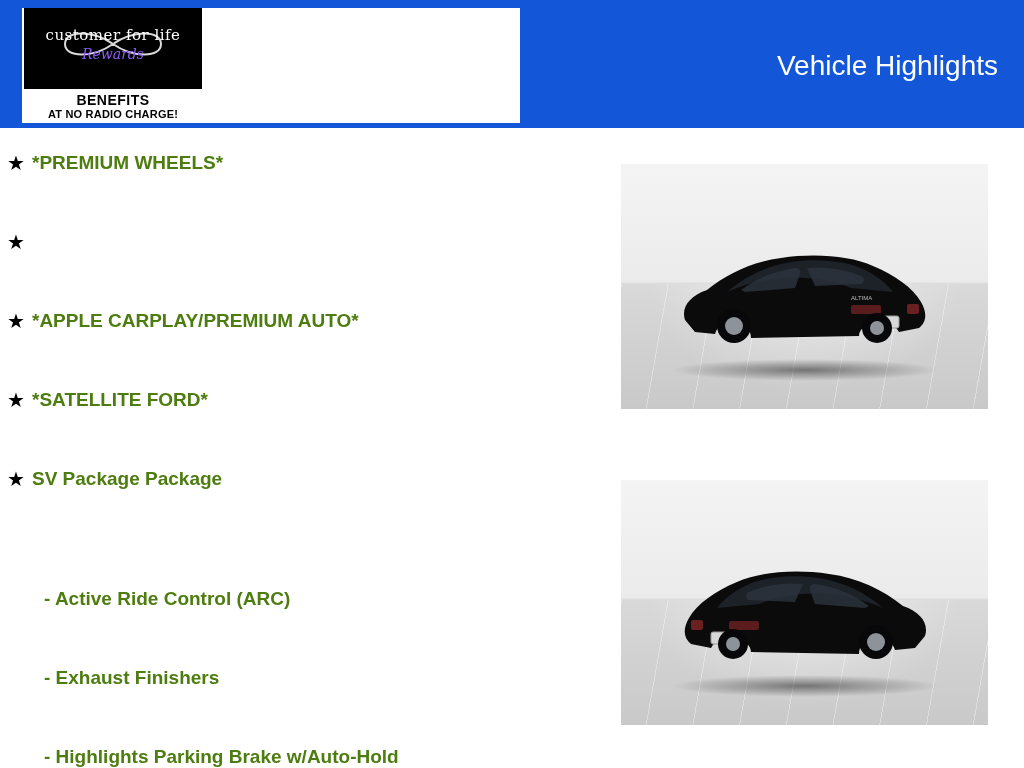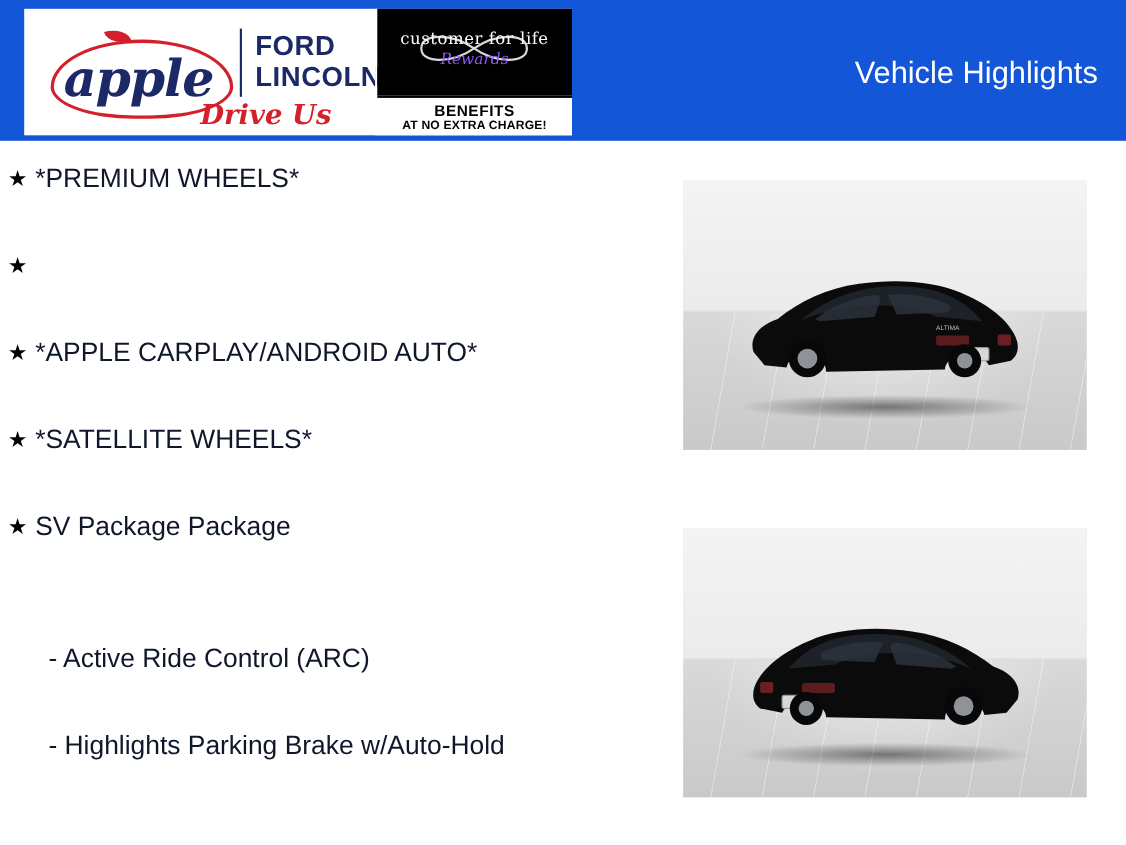--- a/index.html
+++ b/index.html
@@ -206,25 +206,26 @@
   }
   .bullet {
     width: 32px;
     text-align: center;
     font-size: 20px;
     line-height: 30px;
     color: #000000;
     flex: 0 0 32px;
   }
   .feature-text {
-    font-size: 24px;
+    font-size: 19px;
     line-height: 30px;
-    color: #0f172a;
+    color: #4d7c0f;
     font-family: "Liberation Sans", sans-serif;
     white-space: nowrap;
+    font-weight: bold;
   }
   .feature-row.sub .bullet {
     visibility: hidden;
   }
   .feature-row.sub .feature-text {
     padding-left: 12px;
     margin-top: 41px;
   }
 
   
@@ -271,45 +272,32 @@
     background: radial-gradient(ellipse at center, rgba(0,0,0,0.45), rgba(0,0,0,0) 70%);
   }
 </style>
 </head>
 <body>
 
 <div class="header">
 
   <div class="logo-block">
 
-    <div class="logo-left">
-      <div class="apple-shape">
-        <div class="apple-leaf"></div>
-        <div class="apple-outline"></div>
-        <div class="apple-word">apple</div>
-      </div>
-      <div class="logo-divider"></div>
-      <div class="ford-lincoln">
-        <div>FORD</div>
-        <div>LINCOLN</div>
-      </div>
-      <div class="drive-us">Drive Us</div>
-    </div>
 
     <div class="logo-right">
       <div class="cfl-top">
         <svg class="cfl-infinity" viewBox="0 0 120 44">
           <path d="M12 22 C12 8, 40 8, 60 22 C80 36, 108 36, 108 22 C108 8, 80 8, 60 22 C40 36, 12 36, 12 22 Z" fill="none" stroke="#ffffff" stroke-width="2"></path>
         </svg>
         <div class="cfl-text">customer for life</div>
         <div class="cfl-script">Rewards</div>
       </div>
       <div class="cfl-bottom">
         <div class="cfl-benefits">BENEFITS</div>
-        <div class="cfl-noextra">AT NO EXTRA CHARGE!</div>
+        <div class="cfl-noextra">AT NO RADIO CHARGE!</div>
       </div>
     </div>
 
   </div>
 
   <div class="header-title">Vehicle Highlights</div>
 </div>
 
 <div class="content">
 
@@ -319,38 +307,42 @@
       <span class="bullet">★</span>
       <span class="feature-text">*PREMIUM WHEELS*</span>
     </div>
 
     <div class="feature-row">
       <span class="bullet">★</span>
     </div>
 
     <div class="feature-row">
       <span class="bullet">★</span>
-      <span class="feature-text">*APPLE CARPLAY/ANDROID AUTO*</span>
-    </div>
-
-    <div class="feature-row">
-      <span class="bullet">★</span>
-      <span class="feature-text">*SATELLITE WHEELS*</span>
+      <span class="feature-text">*APPLE CARPLAY/PREMIUM AUTO*</span>
+    </div>
+
+    <div class="feature-row">
+      <span class="bullet">★</span>
+      <span class="feature-text">*SATELLITE FORD*</span>
     </div>
 
     <div class="feature-row">
       <span class="bullet">★</span>
       <span class="feature-text">SV Package Package</span>
     </div>
 
     <div class="feature-row sub">
       <span class="bullet">★</span>
       <span class="feature-text">- Active Ride Control (ARC)</span>
     </div>
 
+    <div class="feature-row sub">
+      <span class="bullet">★</span>
+      <span class="feature-text">- Exhaust Finishers</span>
+    </div>
 
     <div class="feature-row sub">
       <span class="bullet">★</span>
       <span class="feature-text">- Highlights Parking Brake w/Auto-Hold</span>
     </div>
 
   </div>
 
   <div class="photo photo-1">
     <div class="studio"></div>

